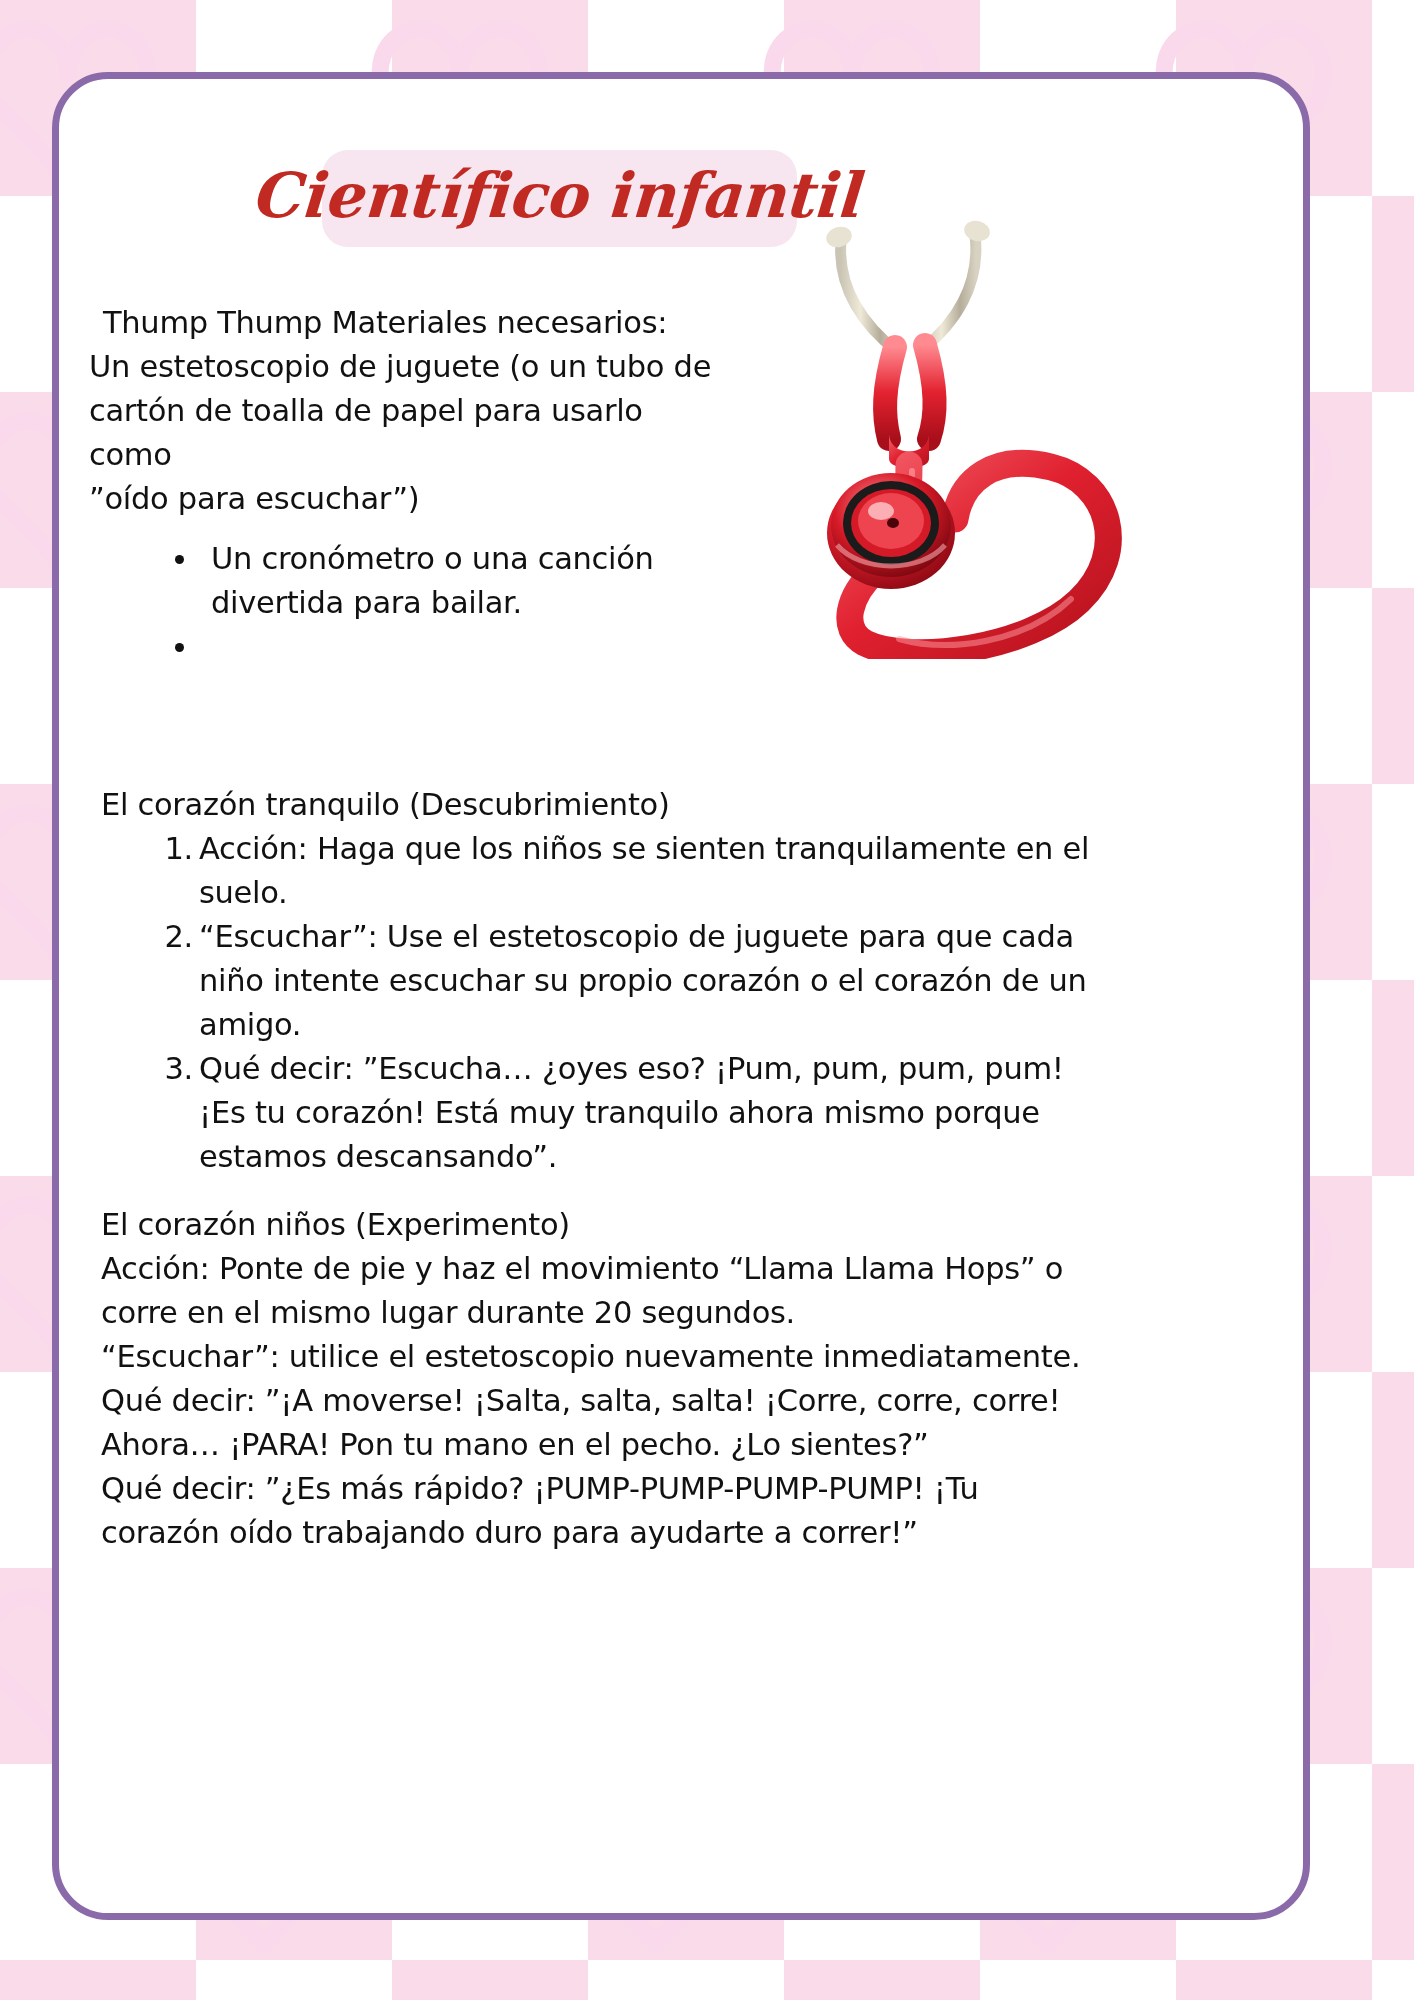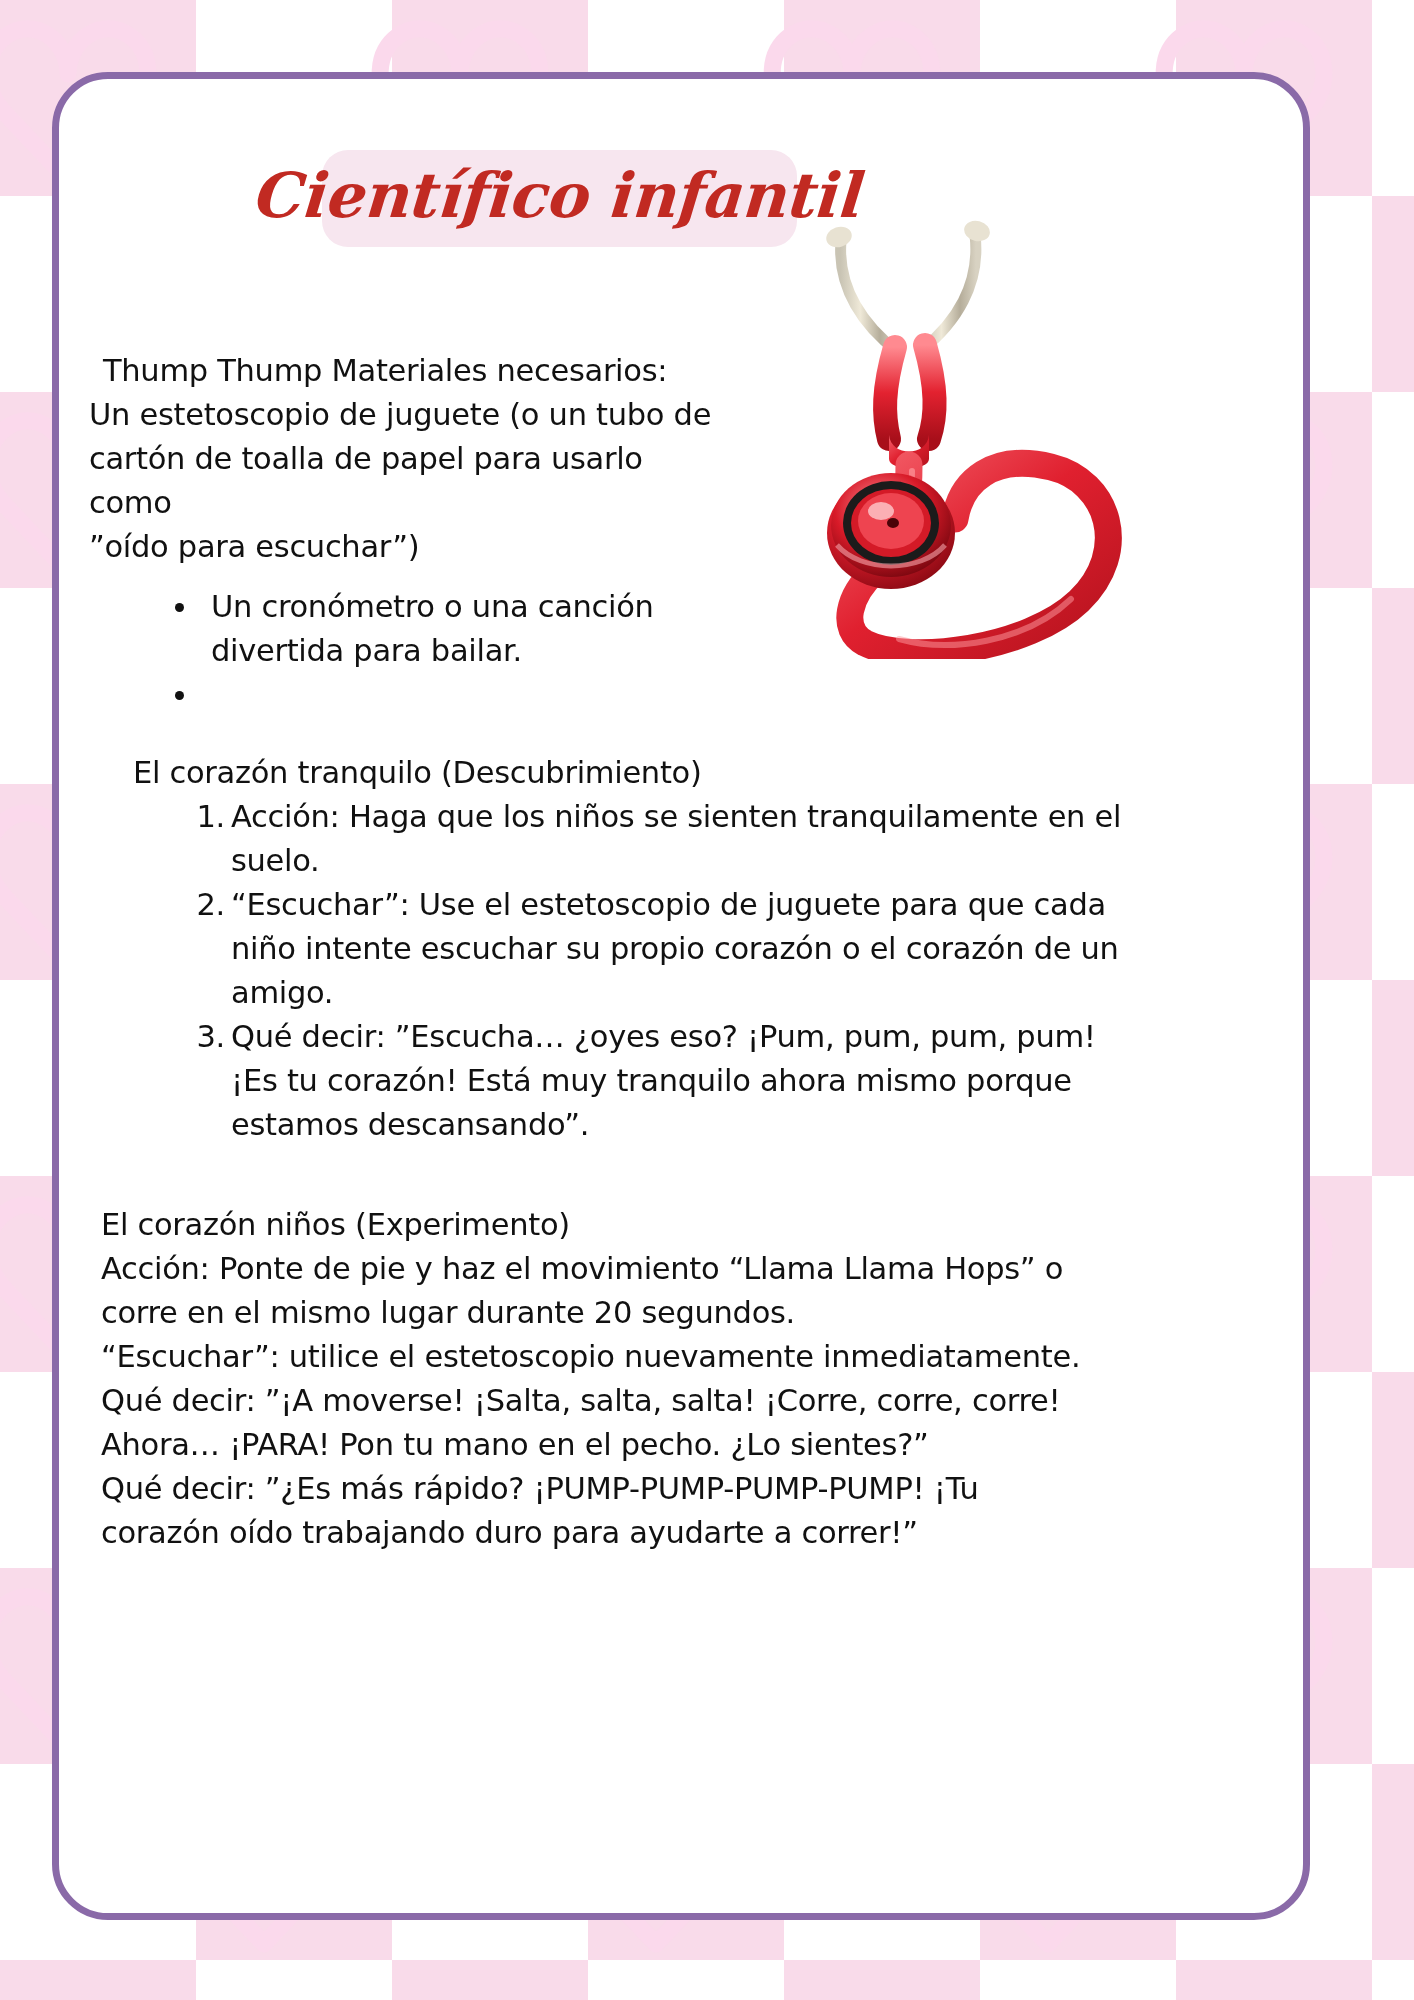--- a/index.html
+++ b/index.html
@@ -69,21 +69,21 @@
     font-size:30.5px;
     line-height:44px;
     letter-spacing:-0.3px;
   }
   .blk { position:absolute; }
 
   .para { white-space:pre-line; }
 
   
   #intro { left:30px; top:222px; width:640px; }
-  #intro .first-line { text-indent:14px;margin-top:48px; }
+  #intro .first-line { text-indent:14px; }
 
   ul.bul { list-style:none; margin:16px; padding:0; }
   ul.bul li {
     position:relative;
     padding-left:44px;
     margin-left:62px;
     width:590px;
   }
   ul.bul li .dot {
     position:absolute;
@@ -248,21 +248,21 @@
         <li>
           <span class="dot"></span>
           <span>Un cronómetro o una canción divertida para bailar.</span>
         </li>
         <li>
           <span class="dot"></span>
         </li>
       </ul>
     </div>
 
-    <div class="blk" id="h1blk" style="top: 672px; margin-left: 32px;">
+    <div class="blk" id="h1blk" style="top: 704px;">
       <div>El corazón tranquilo (Descubrimiento)</div>
       <ol class="num">
         <li>
           <span class="idx">1.</span>
           <span>Acción: Haga que los niños se sienten tranquilamente en el suelo.</span>
         </li>
         <li>
           <span class="idx">2.</span>
           <span>“Escuchar”: Use el estetoscopio de juguete para que cada niño intente escuchar su propio corazón o el corazón de un amigo.</span>
         </li>

